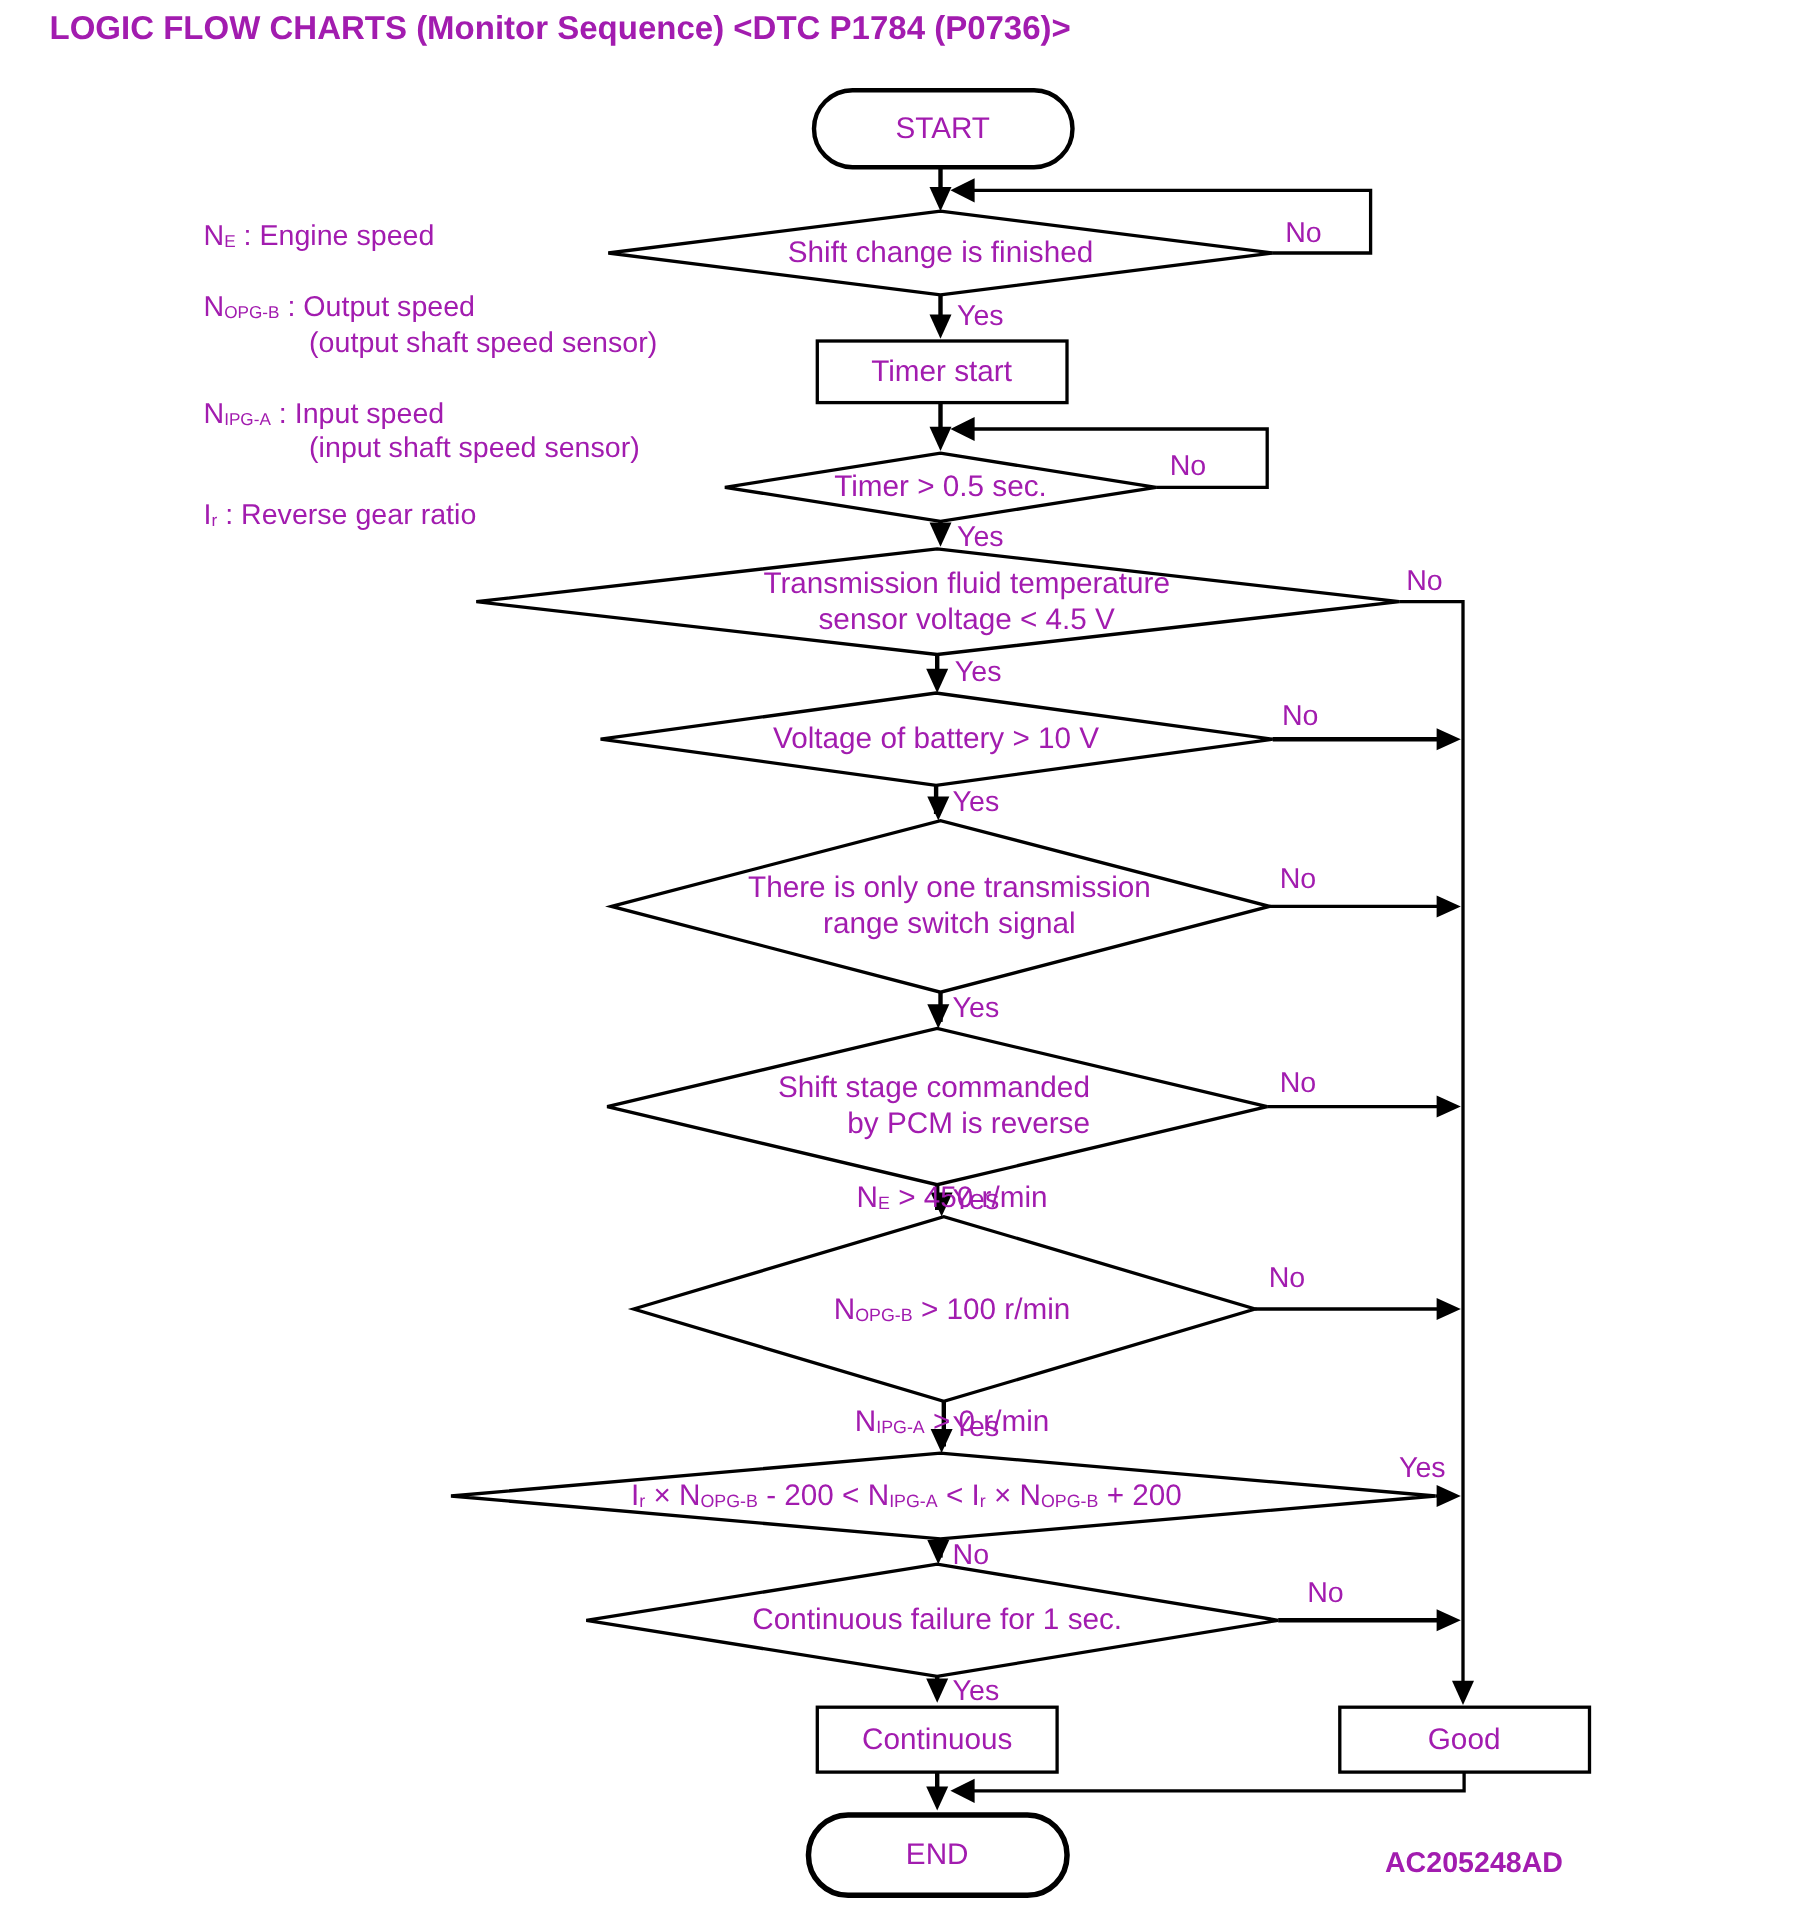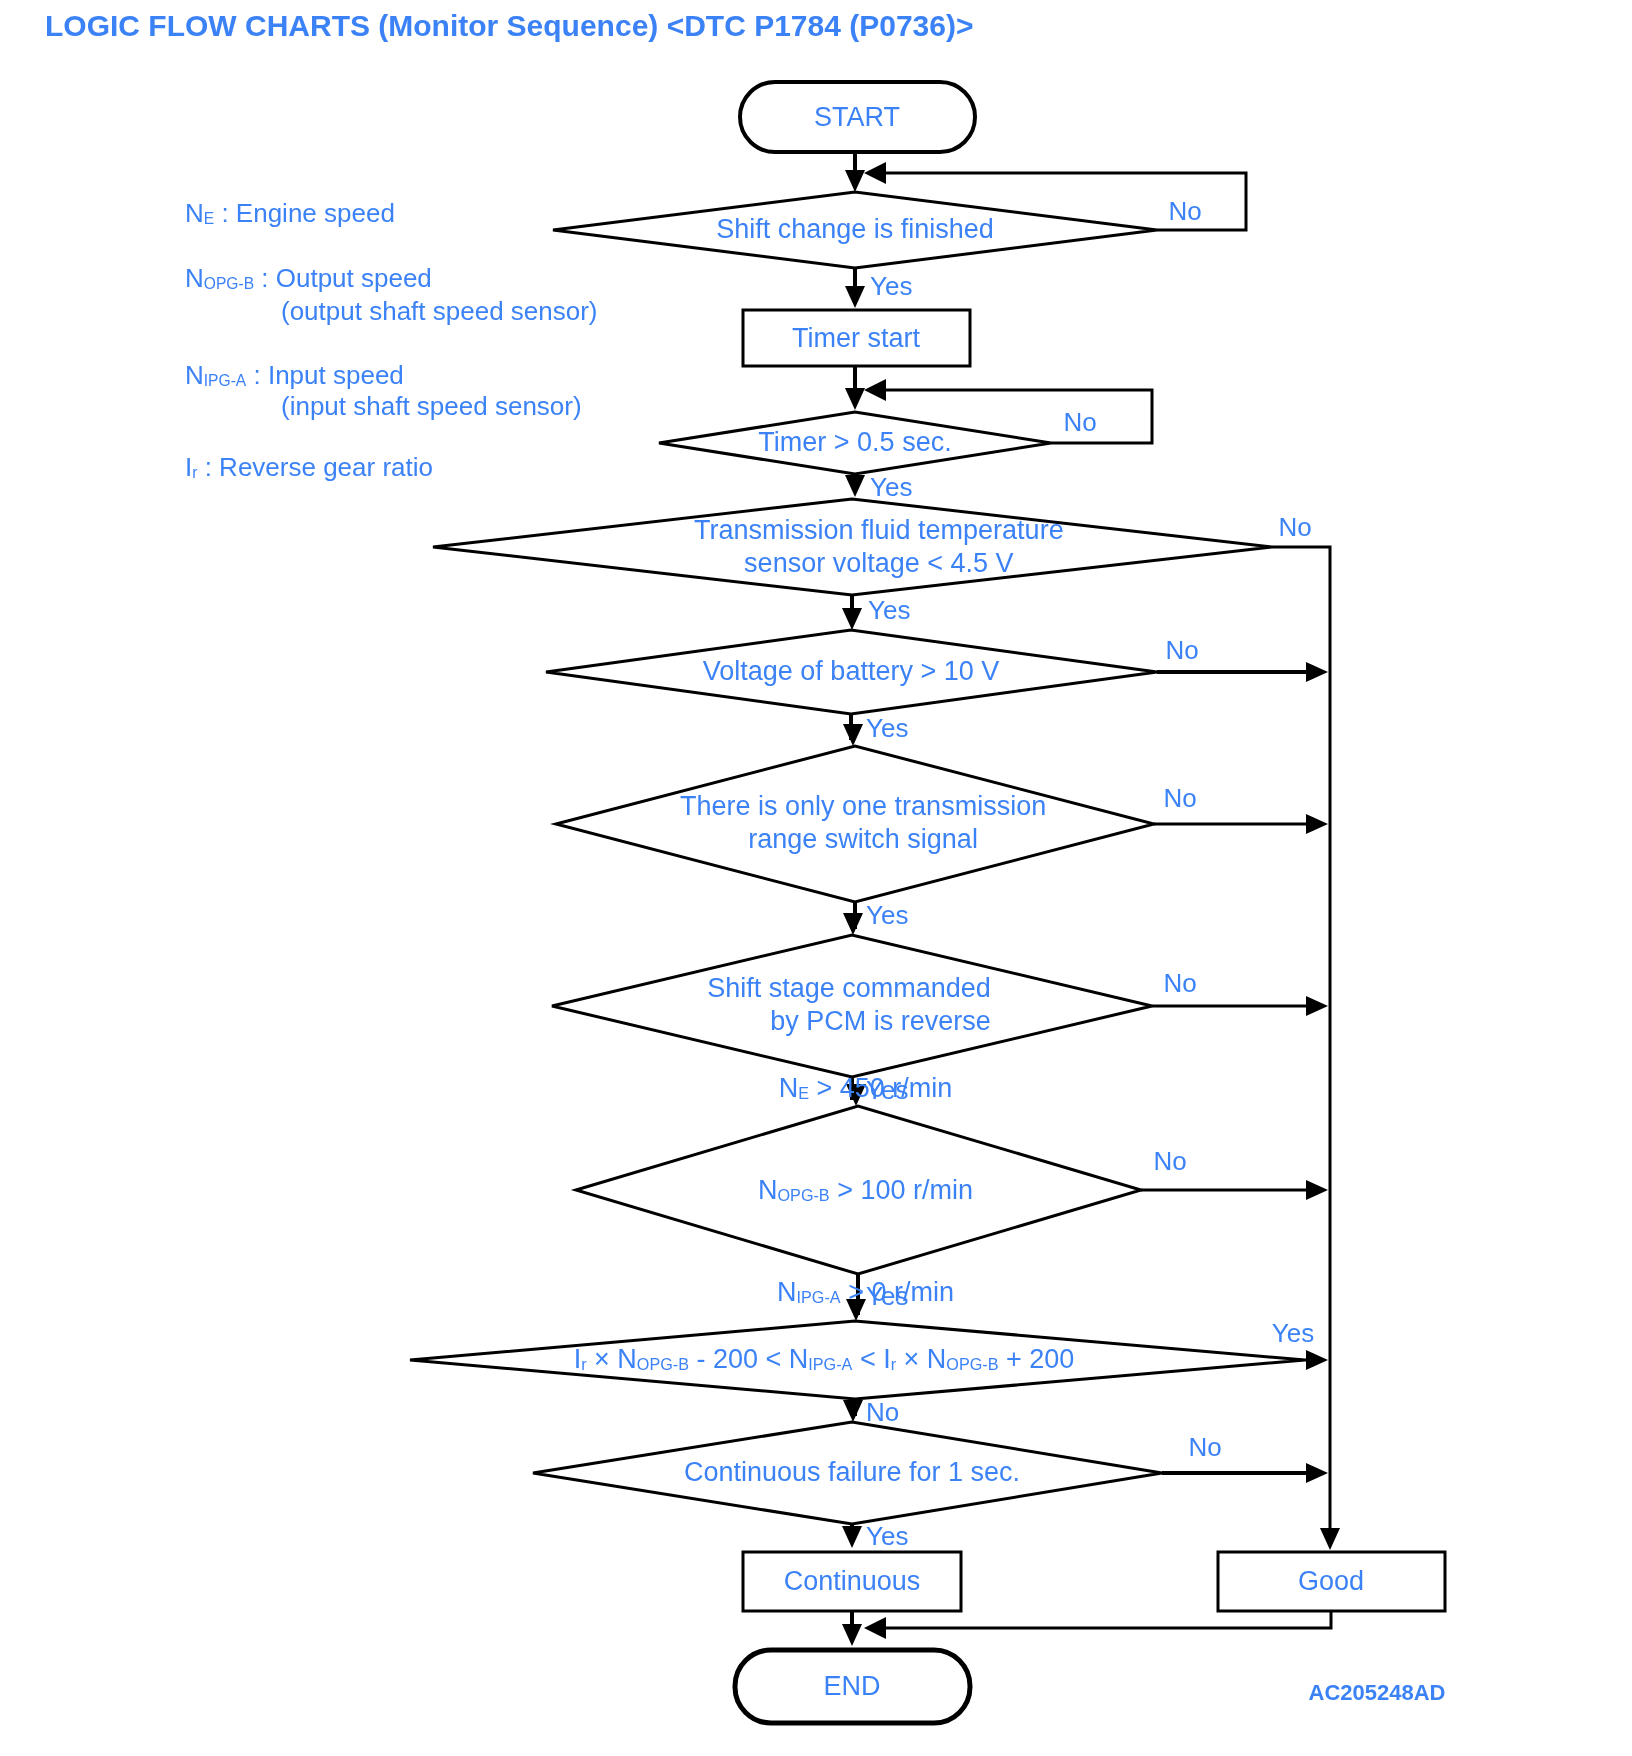--- a/index.html
+++ b/index.html
@@ -1,24 +1,24 @@
 <!DOCTYPE html>
 <html><head>
 <meta charset="utf-8">
 <style>
   html,body{margin:0;padding:0;background:#ffffff;}
   #stage{position:relative;width:1632px;height:1756px;background:#ffffff;overflow:hidden;
          font-family:"Liberation Sans","DejaVu Sans",sans-serif;color:#000;}
   #shapes{position:absolute;left:0;top:0;width:1632px;height:1756px;}
-  .txt{position:absolute;white-space:nowrap;font-size:27px;line-height:1.2;color:#3b82f6;}
+  .txt{position:absolute;white-space:nowrap;font-size:27px;line-height:1.2;color:#a21caf;}
   .ctr{transform:translate(-50%,-50%);text-align:right;}
   .la{transform:translateY(-50%);text-align:center;}
   .lbl{font-size:26px;}
   .title{font-size:30px;font-weight:bold;}
-  .wm{font-size:22px;font-weight:bold;margin-left:37px;}
+  .wm{font-size:26px;font-weight:bold;}
   .ml{white-space:pre;line-height:33px;}
   .sb{font-size:0.60em;line-height:1;vertical-align:-0.12em;letter-spacing:0;}
   svg path, svg polygon, svg rect{vector-effect:none;}
 </style>
 </head>
 <body>
 
 <div id="stage">
 
   <svg id="shapes" viewBox="0 0 1632 1756" fill="none" stroke="#000000" stroke-width="3">

